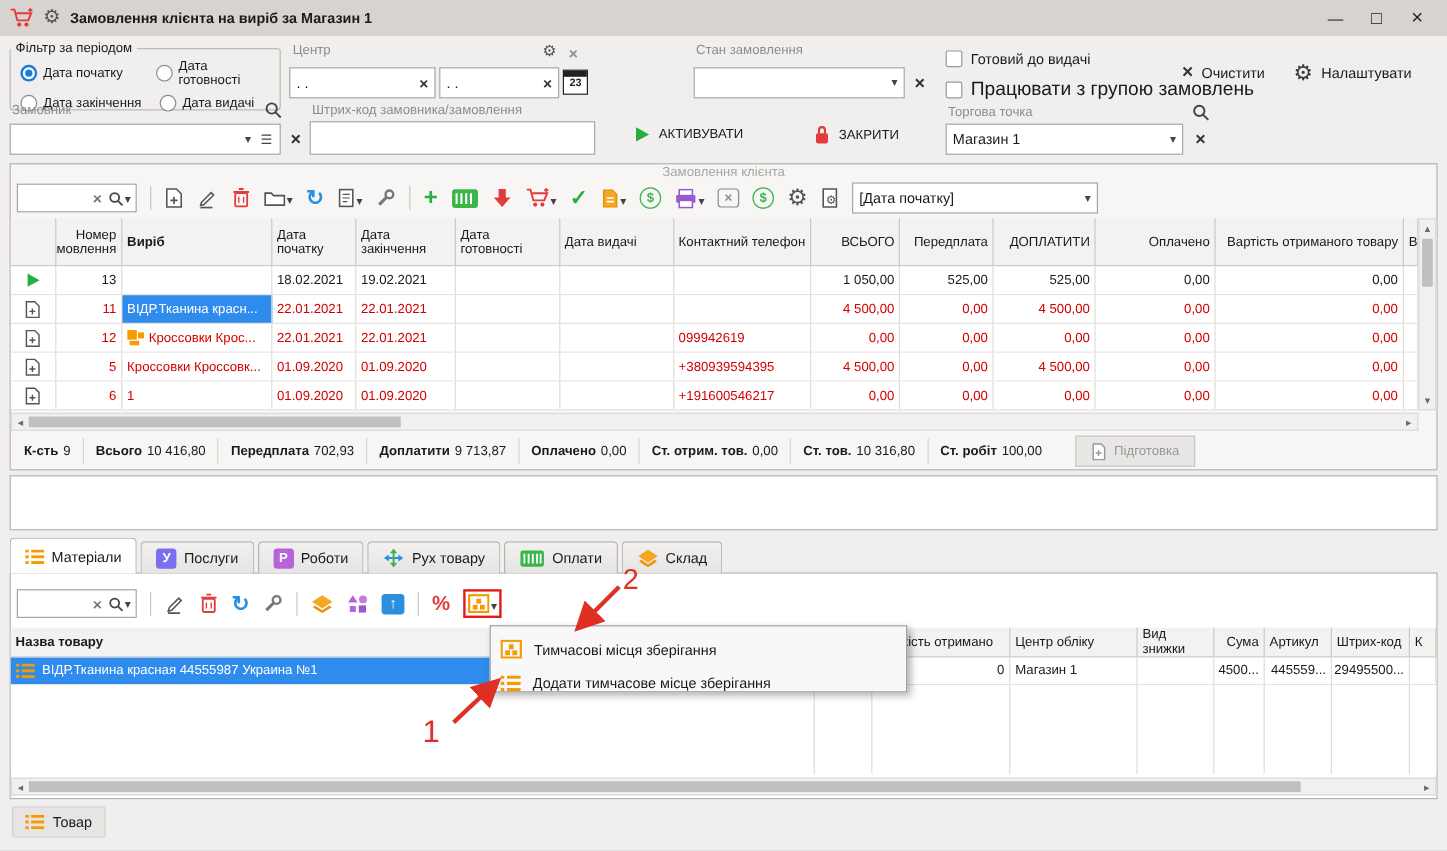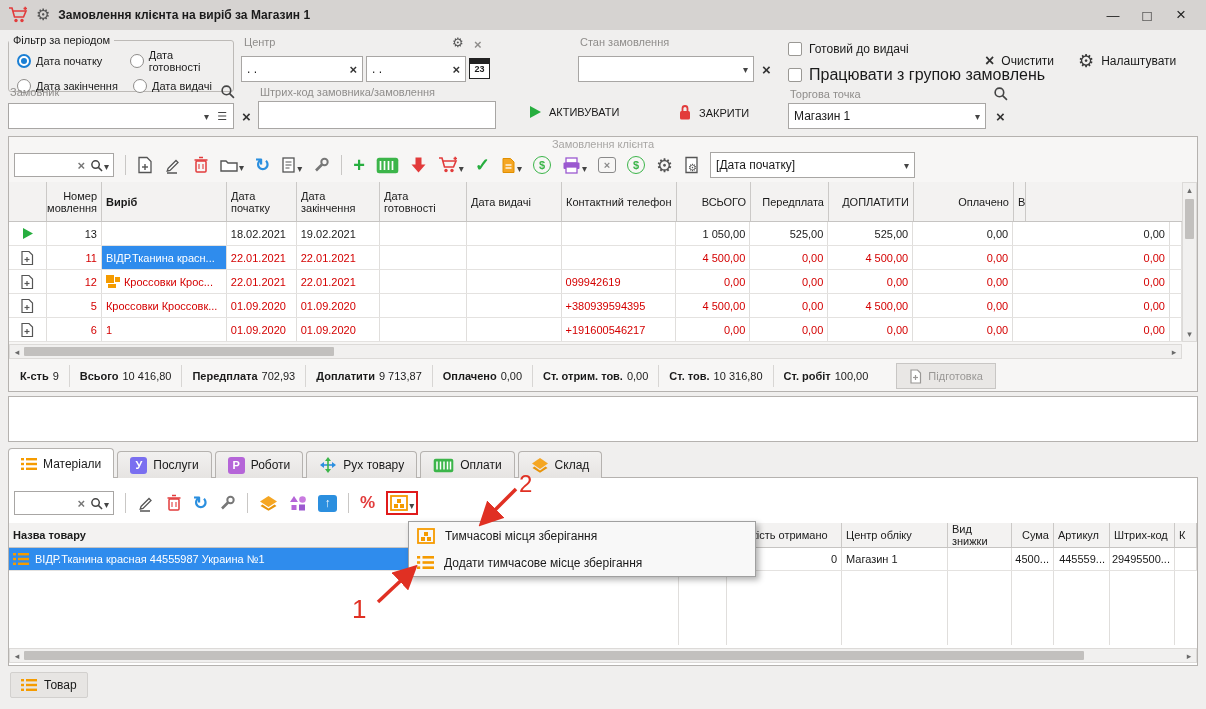--- a/index.html
+++ b/index.html
@@ -49,21 +49,21 @@
 .sthumb{background:#c2c0be;border-radius:1px}
 
 .sumbar{display:flex;align-items:center}
 .sumitem{padding:0 10px;border-right:1px solid #d8d6d4;height:22px;display:flex;align-items:center;gap:4px;white-space:nowrap}
 .sumitem b{font-size:11px}
 
 .tab{display:flex;align-items:center;gap:6px;padding:0 12px;height:27px;border:1px solid #b5b2af;border-bottom:none;border-radius:4px 4px 0 0;background:linear-gradient(#f2f1f0,#e6e4e2);font-size:12px}
 .tab.active{background:#fff;height:30px;font-weight:normal}
 
 .menu{background:#f8f8f8;border:1px solid #a0a0a0;box-shadow:3px 3px 6px rgba(0,0,0,.3);z-index:50}
-.mi{display:flex;align-items:center;gap:10px;height:27px;padding:0 14px 0 8px;font-size:12px;white-space:nowrap}
+.mi{display:flex;align-items:flex-end;gap:10px;height:27px;padding:0 14px 0 8px;font-size:12px;white-space:nowrap}
 
 .annnum{color:#e03023;font-weight:500;z-index:60}
 .gearg{color:#555;font-size:16px;line-height:1}
 .redbox{border:2px solid #e01b1b}
 .badge{border-radius:3px;color:#fff;font-weight:bold;display:inline-flex;align-items:center;justify-content:center}
 </style>
 </head>
 <body>
 
 <div class="app">
@@ -322,20 +322,21 @@
     <div class="hc mc2" style="font-weight:bold">Виріб</div>
     <div class="hc mc3">Дата початку</div>
     <div class="hc mc4">Дата закінчення</div>
     <div class="hc mc5">Дата готовності</div>
     <div class="hc mc6">Дата видачі</div>
     <div class="hc mc7">Контактний телефон</div>
     <div class="hc mc8 r">ВСЬОГО</div>
     <div class="hc mc9 r">Передплата</div>
     <div class="hc mc10 r">ДОПЛАТИТИ</div>
     <div class="hc mc11 r">Оплачено</div>
+    <div class="hc mc12 r">Вартість отриманого товару</div>
     <div class="hc mc13">В</div>
   </div>
 
   <div class="abs" style="left:9px;top:222px;width:1173px">
     <div class="gr" style="height:24px">
       <div class="c mc0" style="justify-content:center">
           <span class="ic">
             <svg width="13" height="13">
               <path d="M2 1 L12 6.5 L2 12 Z" fill="#27ae3f"></path>
             </svg>

